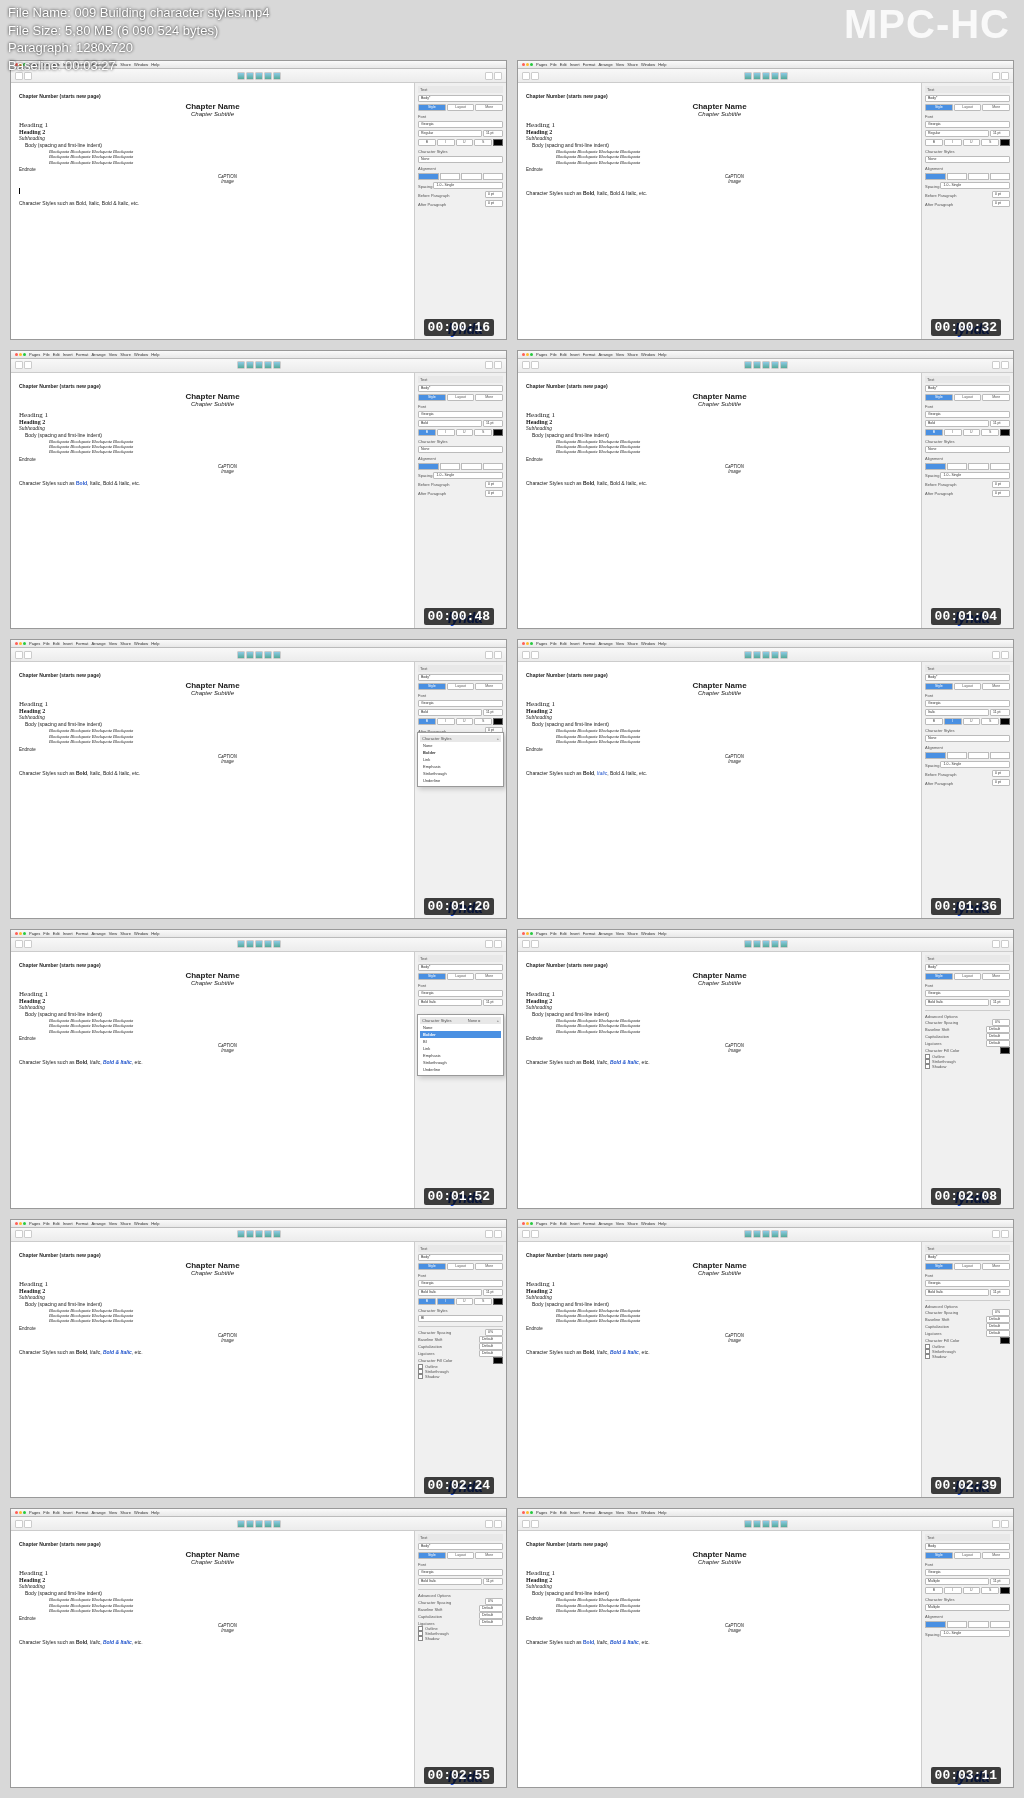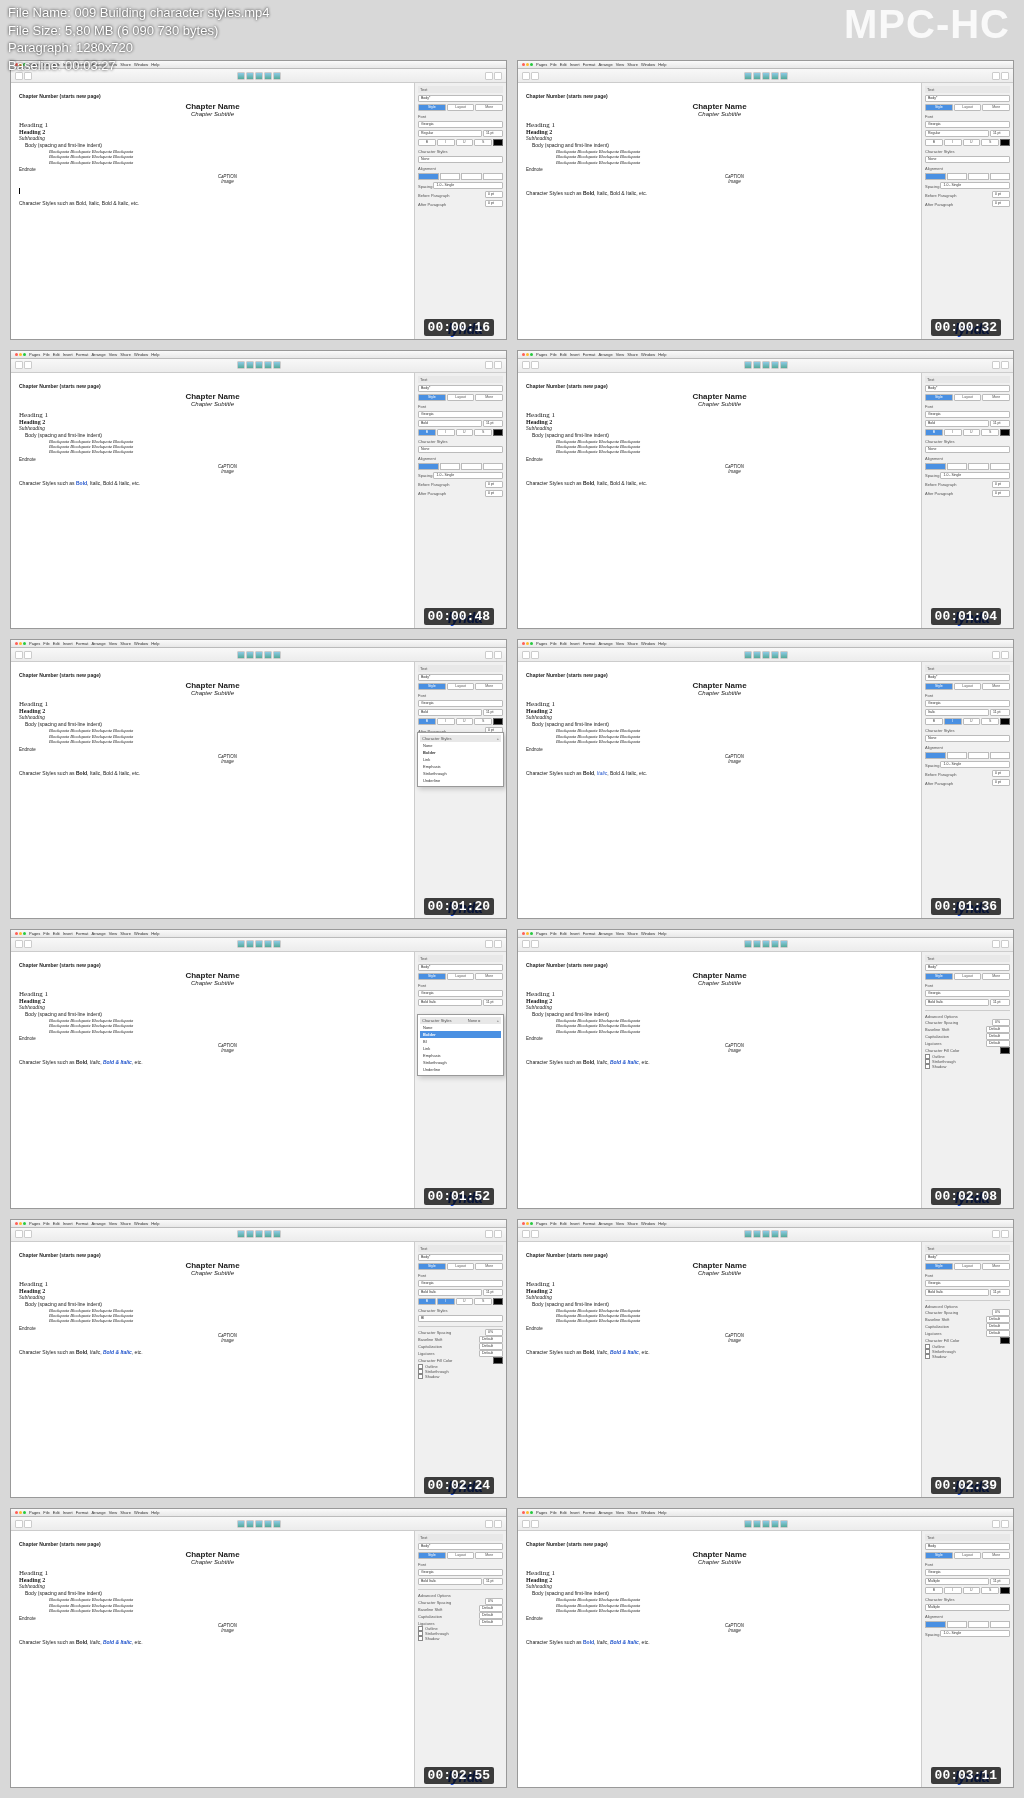--- a/index.html
+++ b/index.html
@@ -56,21 +56,21 @@
   .panel-section { border-top: 1px solid #ccc; padding-top: 2px; margin-top: 2px; }
   .check { display: flex; gap: 2px; align-items: center; font-size: 4px; color: #555;}
   .check-box { width: 5px; height: 5px; border: 1px solid #888; background: #fff; }
   .spacer-grow { flex-grow: 1; }
 </style>
 </head>
 <body>
 
 <div class="overlay-info">
   <div>File Name: 009 Building character styles.mp4</div>
-  <div>File Size: 5,80 MB (6 090 730 bytes)</div>
+  <div>File Size: 5,80 MB (6 090 524 bytes)</div>
   <div>Paragraph: 1280x720</div>
   <div>Baseline: 00:03:27</div>
 </div>
 <div class="overlay-logo">MPC-HC</div>
 
 <div class="grid">
 
   <div class="thumb">
     <div class="menubar">
       <div class="dots">

